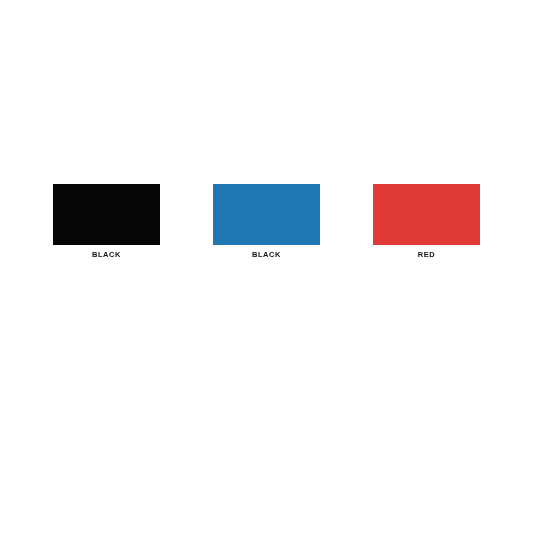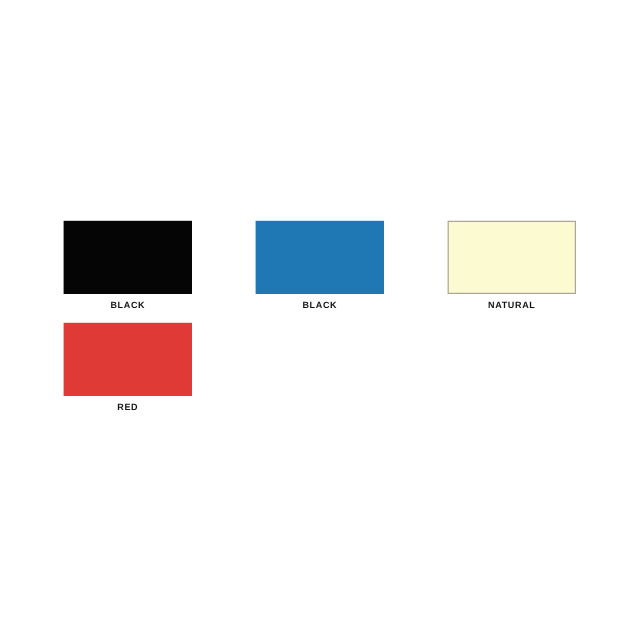--- a/index.html
+++ b/index.html
@@ -69,24 +69,20 @@
       <div class="swatch-chip" style="background: rgb(5, 5, 5); border-color: rgb(5, 5, 5); border-width: 0px; border-style: solid;"></div>
       <div class="swatch-label" style="color: rgb(20, 20, 20);">BLACK</div>
     </div>
 
     <div class="swatch-cell">
       <div class="swatch-chip" style="background: rgb(31, 119, 180); border-color: rgb(31, 119, 180); border-width: 0px; border-style: solid;"></div>
       <div class="swatch-label" style="color: rgb(20, 20, 20);">BLACK</div>
     </div>
 
 
-    <div class="swatch-cell">
-      <div class="swatch-chip" style="background: rgb(252, 250, 208); border-color: rgb(169, 167, 155); border-width: 1px; border-style: solid;"></div>
-      <div class="swatch-label" style="color: rgb(20, 20, 20);">NATURAL</div>
-    </div>
 
     <div class="swatch-cell">
       <div class="swatch-chip" style="background: rgb(224, 58, 54); border-color: rgb(224, 58, 54); border-width: 0px; border-style: solid;"></div>
       <div class="swatch-label" style="color: rgb(20, 20, 20);">RED</div>
     </div>
 
 
   </div>
 </div>
 

